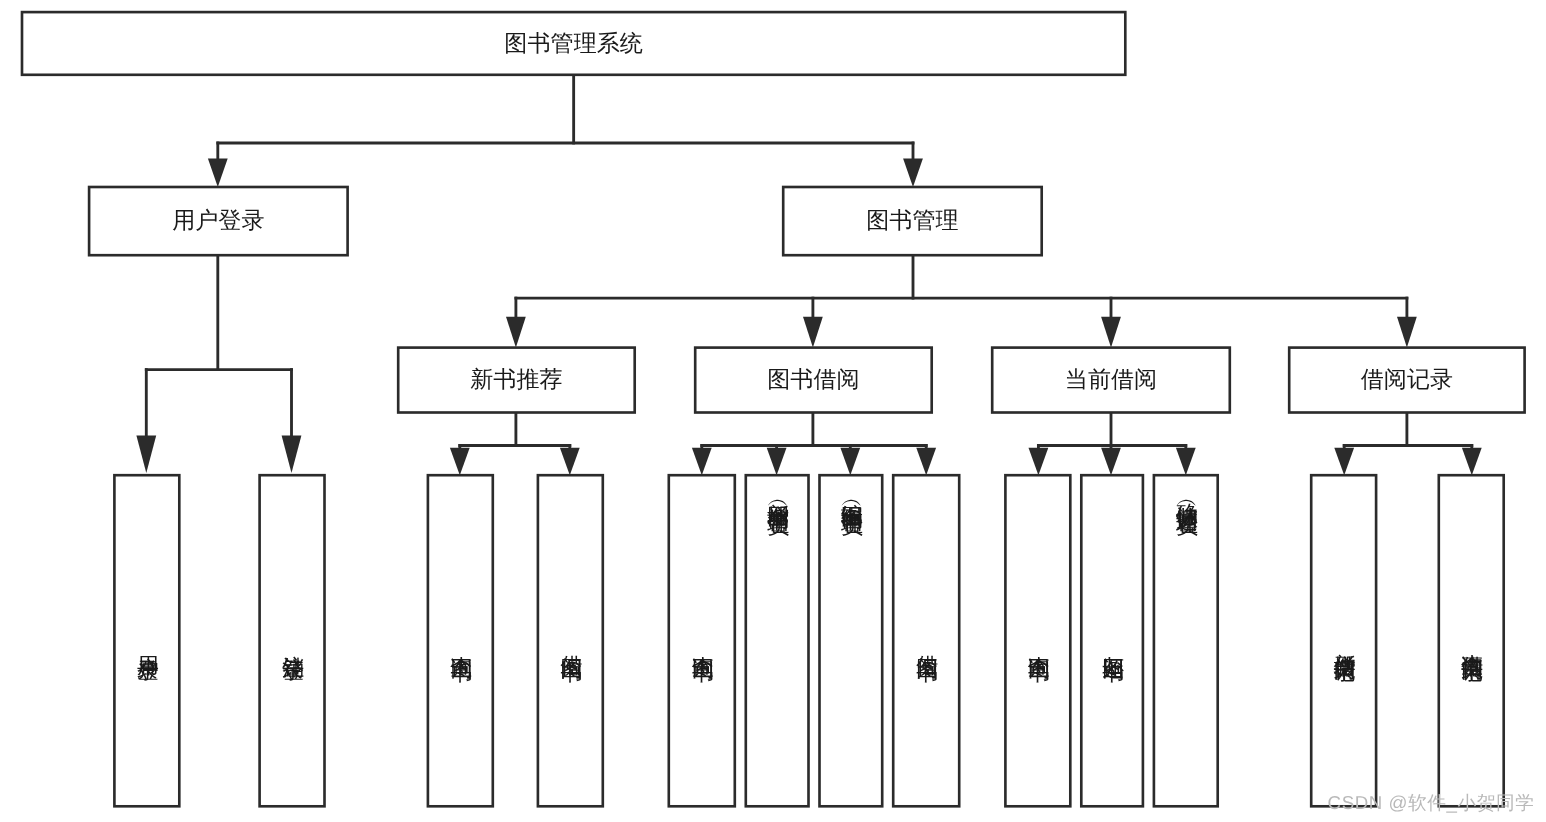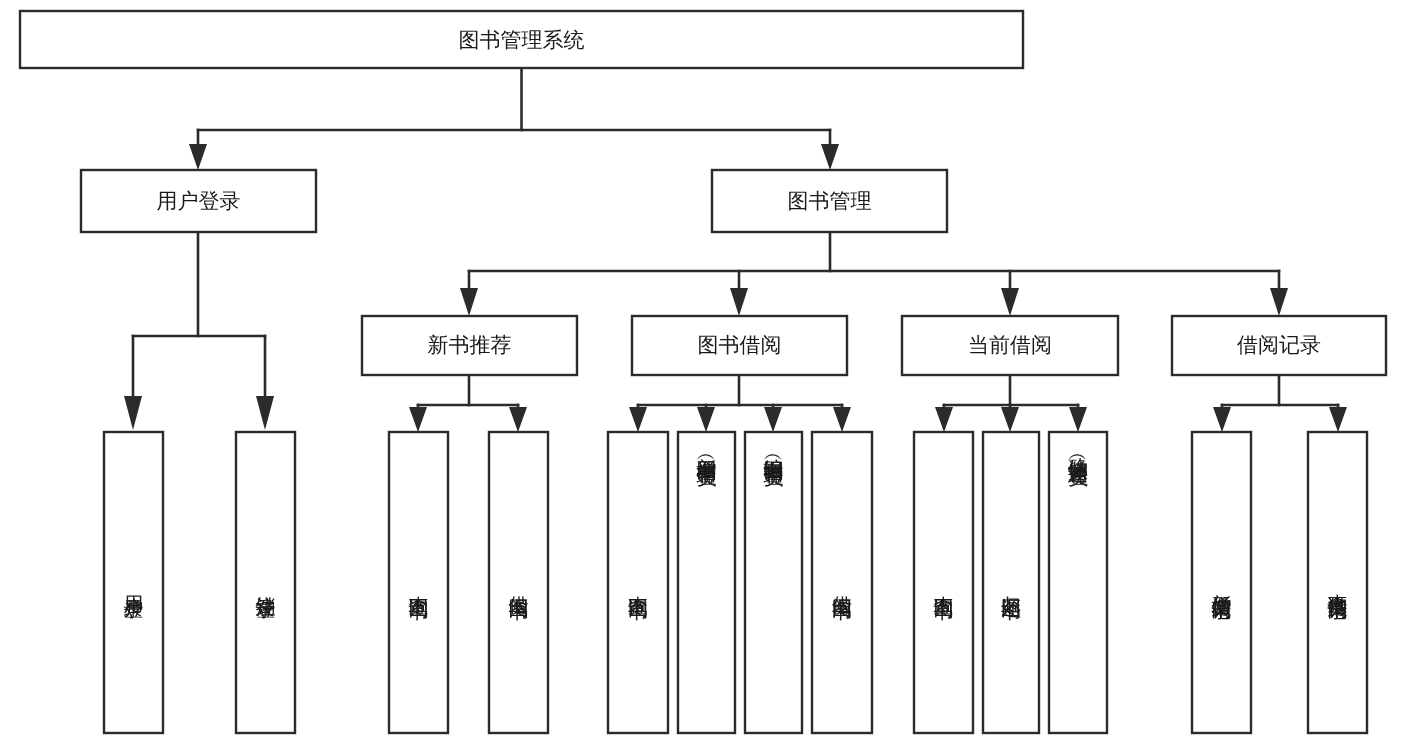--- a/index.html
+++ b/index.html
@@ -225,13 +225,14 @@
   <div class="node-label-v" style="left:745px; top:432px; width:57px; height:301px; justify-content:flex-start; padding-top:10px; box-sizing:border-box;">编辑图书（管理员）</div>
   <div class="node-label-v" style="left:812px; top:432px; width:60px; height:301px;">借阅图书</div>
 
   <div class="node-label-v" style="left:914px; top:432px; width:59px; height:301px;">查询图书</div>
   <div class="node-label-v" style="left:983px; top:432px; width:56px; height:301px;">归还图书</div>
   <div class="node-label-v" style="left:1049px; top:432px; width:58px; height:301px; justify-content:flex-start; padding-top:10px; box-sizing:border-box;">确认归还（管理员）</div>
 
   <div class="node-label-v" style="left:1192px; top:432px; width:59px; height:301px;">新增借阅记录</div>
   <div class="node-label-v" style="left:1308px; top:432px; width:59px; height:301px;">查询借阅记录</div>
 
+  <div class="watermark">CSDN @软件_小贺同学</div>
 </div>
 
 </body></html>

